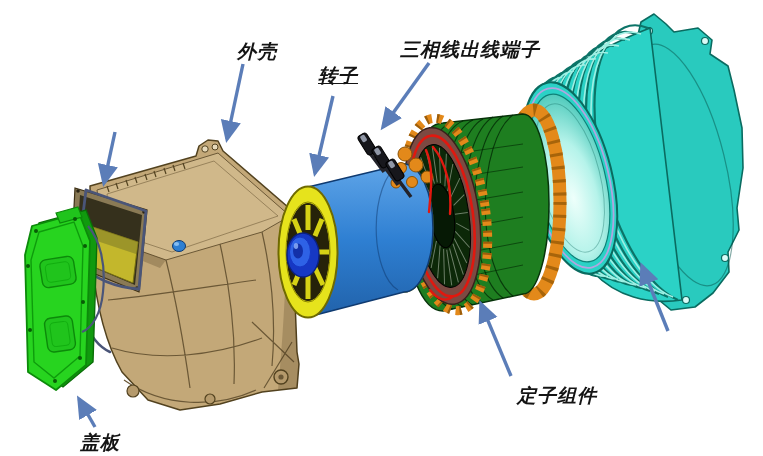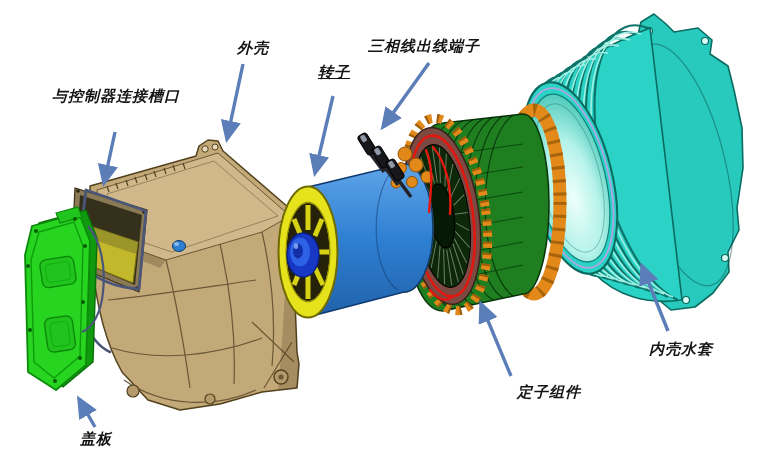--- a/index.html
+++ b/index.html
@@ -4,21 +4,21 @@
 <title>Diagram</title>
 <style>
   html,body{margin:0;padding:0;background:#ffffff;}
   .stage{
     position:relative;width:763px;height:456px;background:#ffffff;overflow:hidden;
     font-family:"DejaVu Serif","Liberation Serif",serif;
   }
   .stage svg{position:absolute;left:0;top:0;}
   .lbl{
     position:absolute;white-space:nowrap;color:#141414;
-    font-style:italic;font-weight:600;font-size:15px;letter-spacing:1px;
+    font-style:italic;font-weight:600;font-size:19px;letter-spacing:1px;
     font-family:"DejaVu Serif","Liberation Serif",serif;
   }
 </style>
 </head>
 <body>
 
 <div class="stage">
 <svg width="763" height="456" viewBox="0 0 763 456">
   <defs>
     <marker id="ah" markerWidth="8" markerHeight="8" refX="5.4" refY="3" orient="auto">
@@ -184,20 +184,18 @@
     <line x1="115" y1="132" x2="104" y2="183" marker-end="url(#ah)"></line>
     <line x1="243" y1="64" x2="227" y2="139" marker-end="url(#ah)"></line>
     <line x1="333" y1="96" x2="315" y2="173" marker-end="url(#ah)"></line>
     <line x1="429" y1="63" x2="383" y2="127" marker-end="url(#ah)"></line>
     <line x1="511" y1="376" x2="481" y2="304" marker-end="url(#ah)"></line>
     <line x1="668" y1="331" x2="642" y2="266" marker-end="url(#ah)"></line>
     <line x1="95" y1="427" x2="79" y2="399" marker-end="url(#ah)"></line>
   </g>
 </svg>
 
-  <div class="lbl" style="left:52px;top:87px;">与控制器连接槽口</div>
   <div class="lbl" style="left:237px;top:39px;">外壳</div>
   <div class="lbl" style="left:318px;top:63px;text-decoration:underline;">转子</div>
-  <div class="lbl" style="left:368px;top:37px;">三相线出线端子</div>
-  <div class="lbl" style="left:649px;top:340px;">内壳水套</div>
+  <div class="lbl" style="left:400px;top:37px;">三相线出线端子</div>
   <div class="lbl" style="left:473px;top:383px;margin-left:44px;">定子组件</div>
   <div class="lbl" style="left:80px;top:430px;">盖板</div>
 </div>
 
 </body></html>

